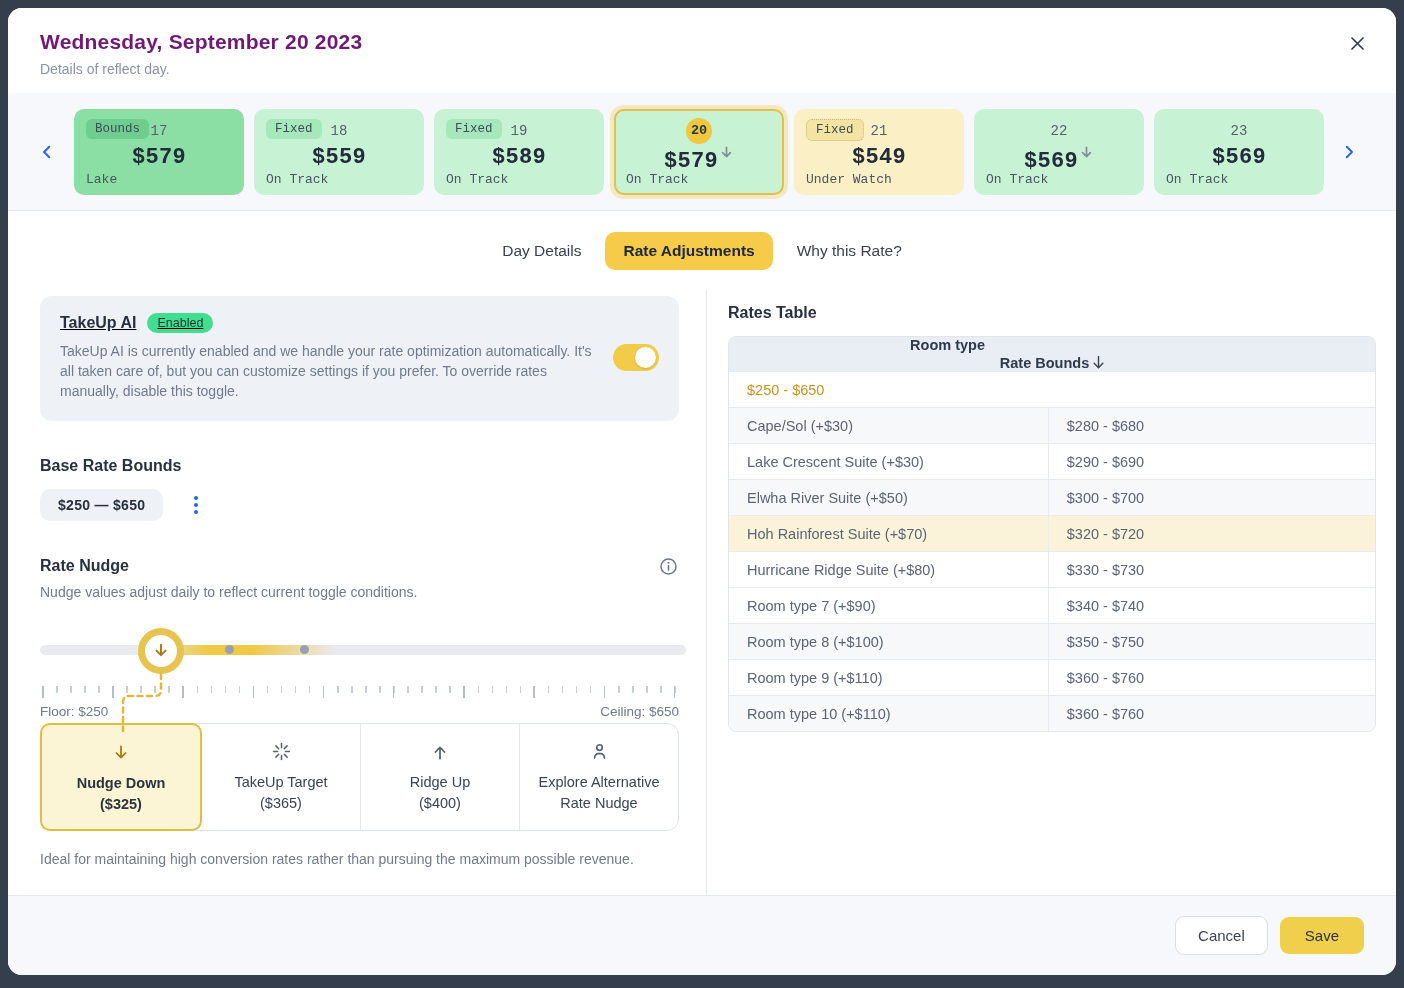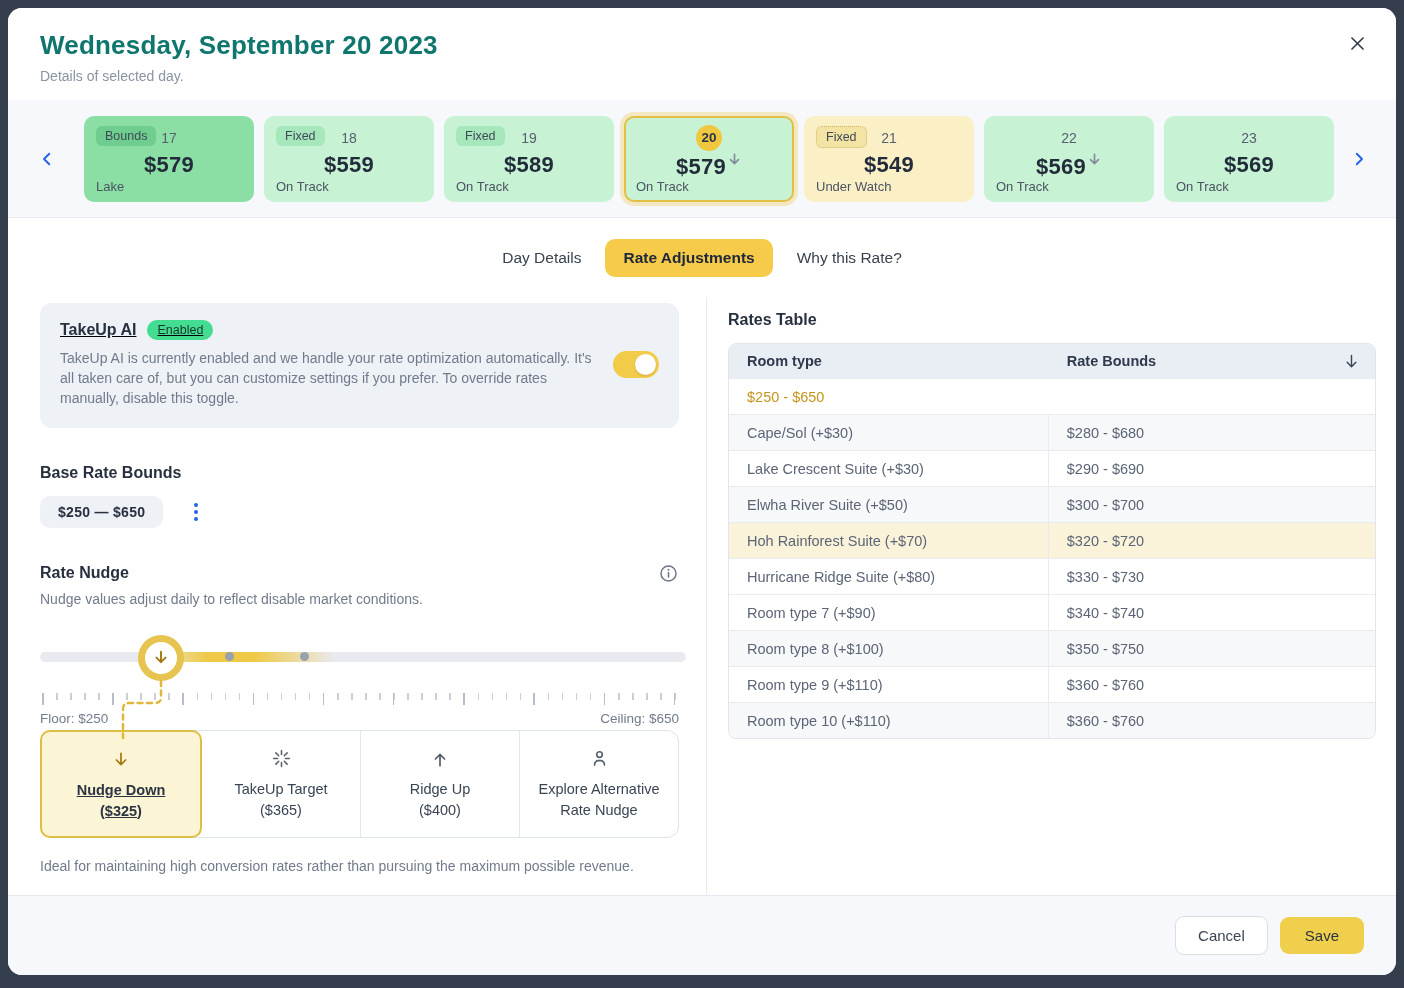--- a/index.html
+++ b/index.html
@@ -4,32 +4,32 @@
 <style>
   * { margin:0; padding:0; box-sizing:border-box; }
   html,body { width:1404px; height:988px; overflow:hidden; }
   body { background:#353E4C; font-family:"Liberation Sans", sans-serif; position:relative; }
 
   .modal { position:absolute; left:8px; top:8px; width:1388px; height:967px; background:#fff;
            border-radius:14px; display:flex; flex-direction:column; overflow:hidden; }
 
   
   .m-header { position:relative; padding:22px 32px 16px; background:#fff; }
-  .title { font-size:26px; font-weight:700; color:#0f766e; letter-spacing:.2px; }
+  .title { font-size:21px; font-weight:700; color:#701a75; letter-spacing:.2px; }
   .subtitle { font-size:14px; color:#8A93A3; margin-top:7px; }
   .close-btn { position:absolute; right:24px; top:20px; width:30px; height:30px;
                display:flex; align-items:center; justify-content:center; cursor:pointer; }
 
   
   .carousel { background:#F7F8FB; border-bottom:1px solid #E7EAF0; height:118px;
               display:flex; align-items:center; }
   .chev { width:34px; display:flex; justify-content:center; align-items:center; cursor:pointer; }
   .chev-left { margin-left:22px; }
   .chev-right { margin-left:8px; }
-  .cards { display:flex; gap:10px; margin-left:20px; }
+  .cards { display:flex; gap:10px; margin-left:10px;font-family:Liberation Mono, monospace; }
   .day-card { width:170px; height:86px; border-radius:10px; position:relative;
               padding:9px 12px; cursor:pointer; }
   .v-ahead  { background:#8CDFA4; }
   .v-green  { background:#C8F2D4; }
   .v-yellow { background:#FAEFC5; }
   .day-card.selected { border:2px solid #E3BF45; box-shadow:0 0 0 4px rgba(236,203,86,.35);
                        padding:7px 10px; }
   .card-top { position:relative; height:26px; display:flex; align-items:center; justify-content:center; }
   .badge { position:absolute; left:0; top:1px; font-size:12.5px; color:#3F4A59;
            padding:3px 9px; border-radius:6px; }
@@ -103,28 +103,28 @@
   .connector { position:absolute; left:60px; top:44px; z-index:3; pointer-events:none; }
 
   .opt-cards { display:flex; border:1px solid #DFE3EA; border-radius:12px; margin-top:4px; background:#fff; }
   .opt { flex:1; padding:15px 8px 14px; text-align:center; border-right:1px solid #E4E7ED;
          min-height:104px; cursor:pointer; }
   .opt:last-child { border-right:none; }
   .oicon { height:26px; display:flex; align-items:center; justify-content:center; }
   .opt-label { margin-top:7px; font-size:14.5px; color:#3A4554; line-height:1.45; }
   .opt.sel { background:#FBF4D5; border:2px solid #E0BE44; border-radius:10px;
              margin:-1px 0 -1px -1px; position:relative; }
-  .opt.sel .opt-label { font-weight:700; color:#2B3442;text-decoration:underline; }
+  .opt.sel .opt-label { font-weight:700; color:#2B3442; }
   .nudge-caption { margin-top:20px; font-size:14px; color:#717B8C; }
 
   
   .rt-h { font-size:16px; font-weight:700; color:#27303F; margin:8px 0 14px; }
   .rtable { border:1px solid #E2E6EC; border-radius:8px; overflow:hidden; width:648px; }
   .thead { display:flex; align-items:center; background:#E9EDF4; height:34px;
-           font-size:14.5px; font-weight:700; color:#2F3A4D; }
+           font-size:14.5px; font-weight:700; color:#2F3A4D;flex-direction:column; }
   .th-room { width:49.5%; padding-left:18px; }
   .th-bounds { flex:1; padding-left:18px; display:flex; align-items:center; }
   .sort { margin-left:auto; margin-right:14px; cursor:pointer; display:flex; }
   .tr { display:flex; align-items:stretch; height:36px; font-size:14.5px; color:#5B6575;
         border-top:1px solid #E8EBF0; background:#fff; cursor:default; }
   .tr.alt { background:#F7F8FA; }
   .tr.hl { background:#FAF3DA; }
   .tr.gold .cell { color:#C5941C; }
   .cell { display:flex; align-items:center; }
   .cell-room { width:49.5%; padding-left:18px; border-right:1px solid #E8EBF0; }
@@ -138,21 +138,21 @@
   .btn-save { background:#EFCF4B; border:none; border-radius:9px; padding:10px 25px;
               font-size:15px; color:#2B3442; font-weight:500; cursor:pointer; font-family:inherit; }
 </style>
 </head>
 <body>
 
 <div class="modal">
 
   <div class="m-header">
     <div class="title">Wednesday, September 20 2023</div>
-    <div class="subtitle">Details of selected day.</div>
+    <div class="subtitle">Details of reflect day.</div>
     <div class="close-btn">
       <svg width="19" height="19" viewBox="0 0 24 24" fill="none" stroke="#2F3A4D" stroke-width="2" stroke-linecap="round">
           <path d="M5 5 L19 19 M19 5 L5 19"></path>
         </svg>
     </div>
   </div>
 
   <div class="carousel">
     <div class="chev chev-left">
       <svg width="18" height="18" viewBox="0 0 24 24" fill="none" stroke="#2563EB" stroke-width="2.6" stroke-linecap="round" stroke-linejoin="round">
@@ -273,21 +273,21 @@
       <div class="rn-head">
         <div class="section-h">Rate Nudge</div>
         <div class="info-btn">
           <svg width="21" height="21" viewBox="0 0 24 24" fill="none">
               <circle cx="12" cy="12" r="8.6" stroke="#6E7787" stroke-width="1.7"></circle>
               <path d="M12 11v5" stroke="#6E7787" stroke-width="1.8" stroke-linecap="round"></path>
               <circle cx="12" cy="7.7" r="1.15" fill="#6E7787"></circle>
             </svg>
         </div>
       </div>
-      <div class="rn-desc">Nudge values adjust daily to reflect disable market conditions.</div>
+      <div class="rn-desc">Nudge values adjust daily to reflect current toggle conditions.</div>
 
       <div class="nudge-area">
         <div class="slider">
           <div class="track"></div>
           <div class="grad"></div>
           <div class="sl-dot sl-dot1"></div>
           <div class="sl-dot sl-dot2"></div>
           <div class="handle">
             <svg width="20" height="20" viewBox="0 0 24 24" fill="none" stroke="#A8780F" stroke-width="2.3" stroke-linecap="round" stroke-linejoin="round">
                 <path d="M12 4.5 V17 M6.5 11.5 L12 17 L17.5 11.5"></path>

